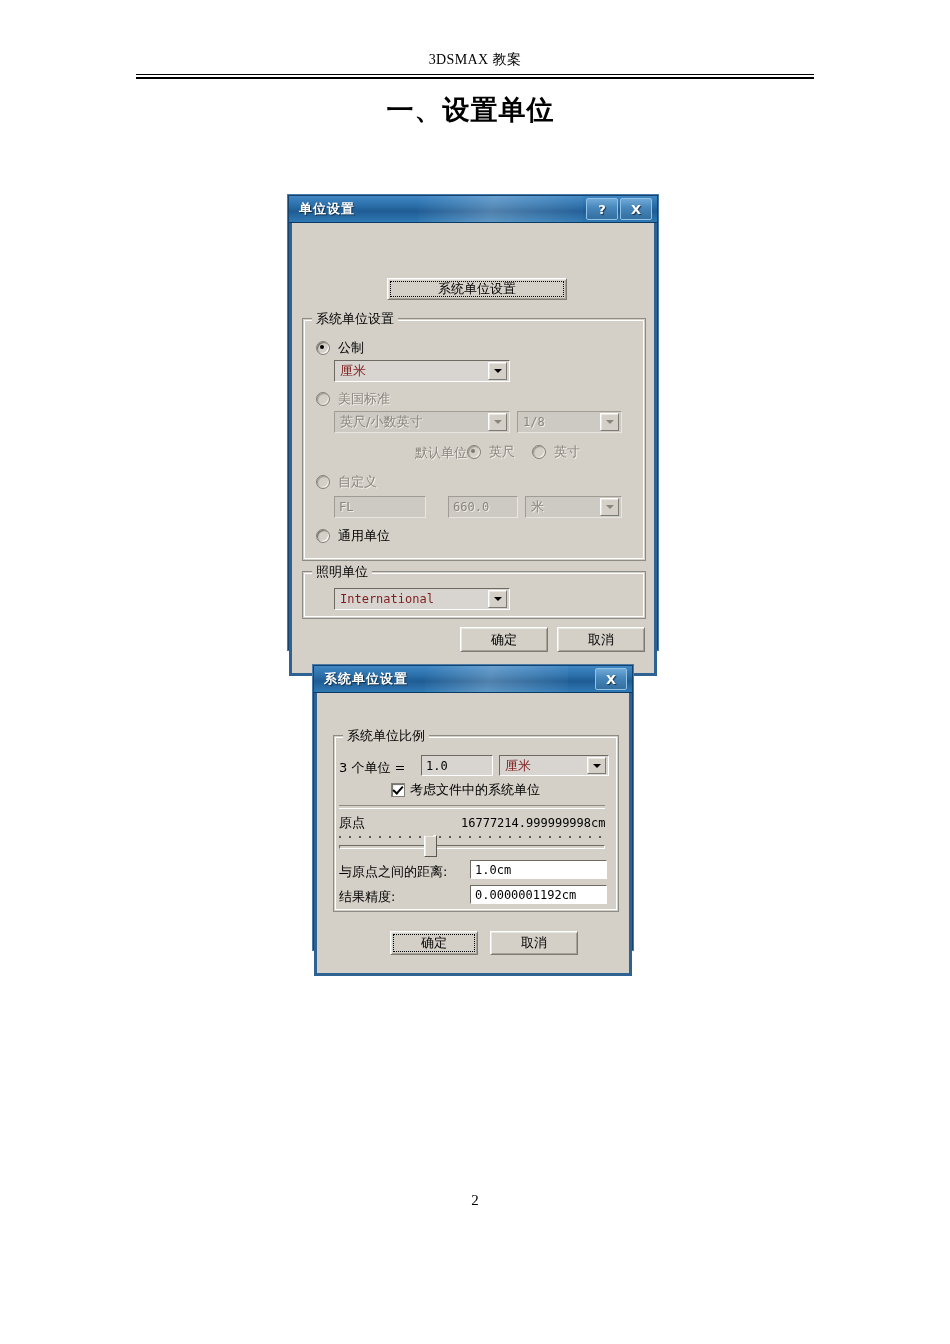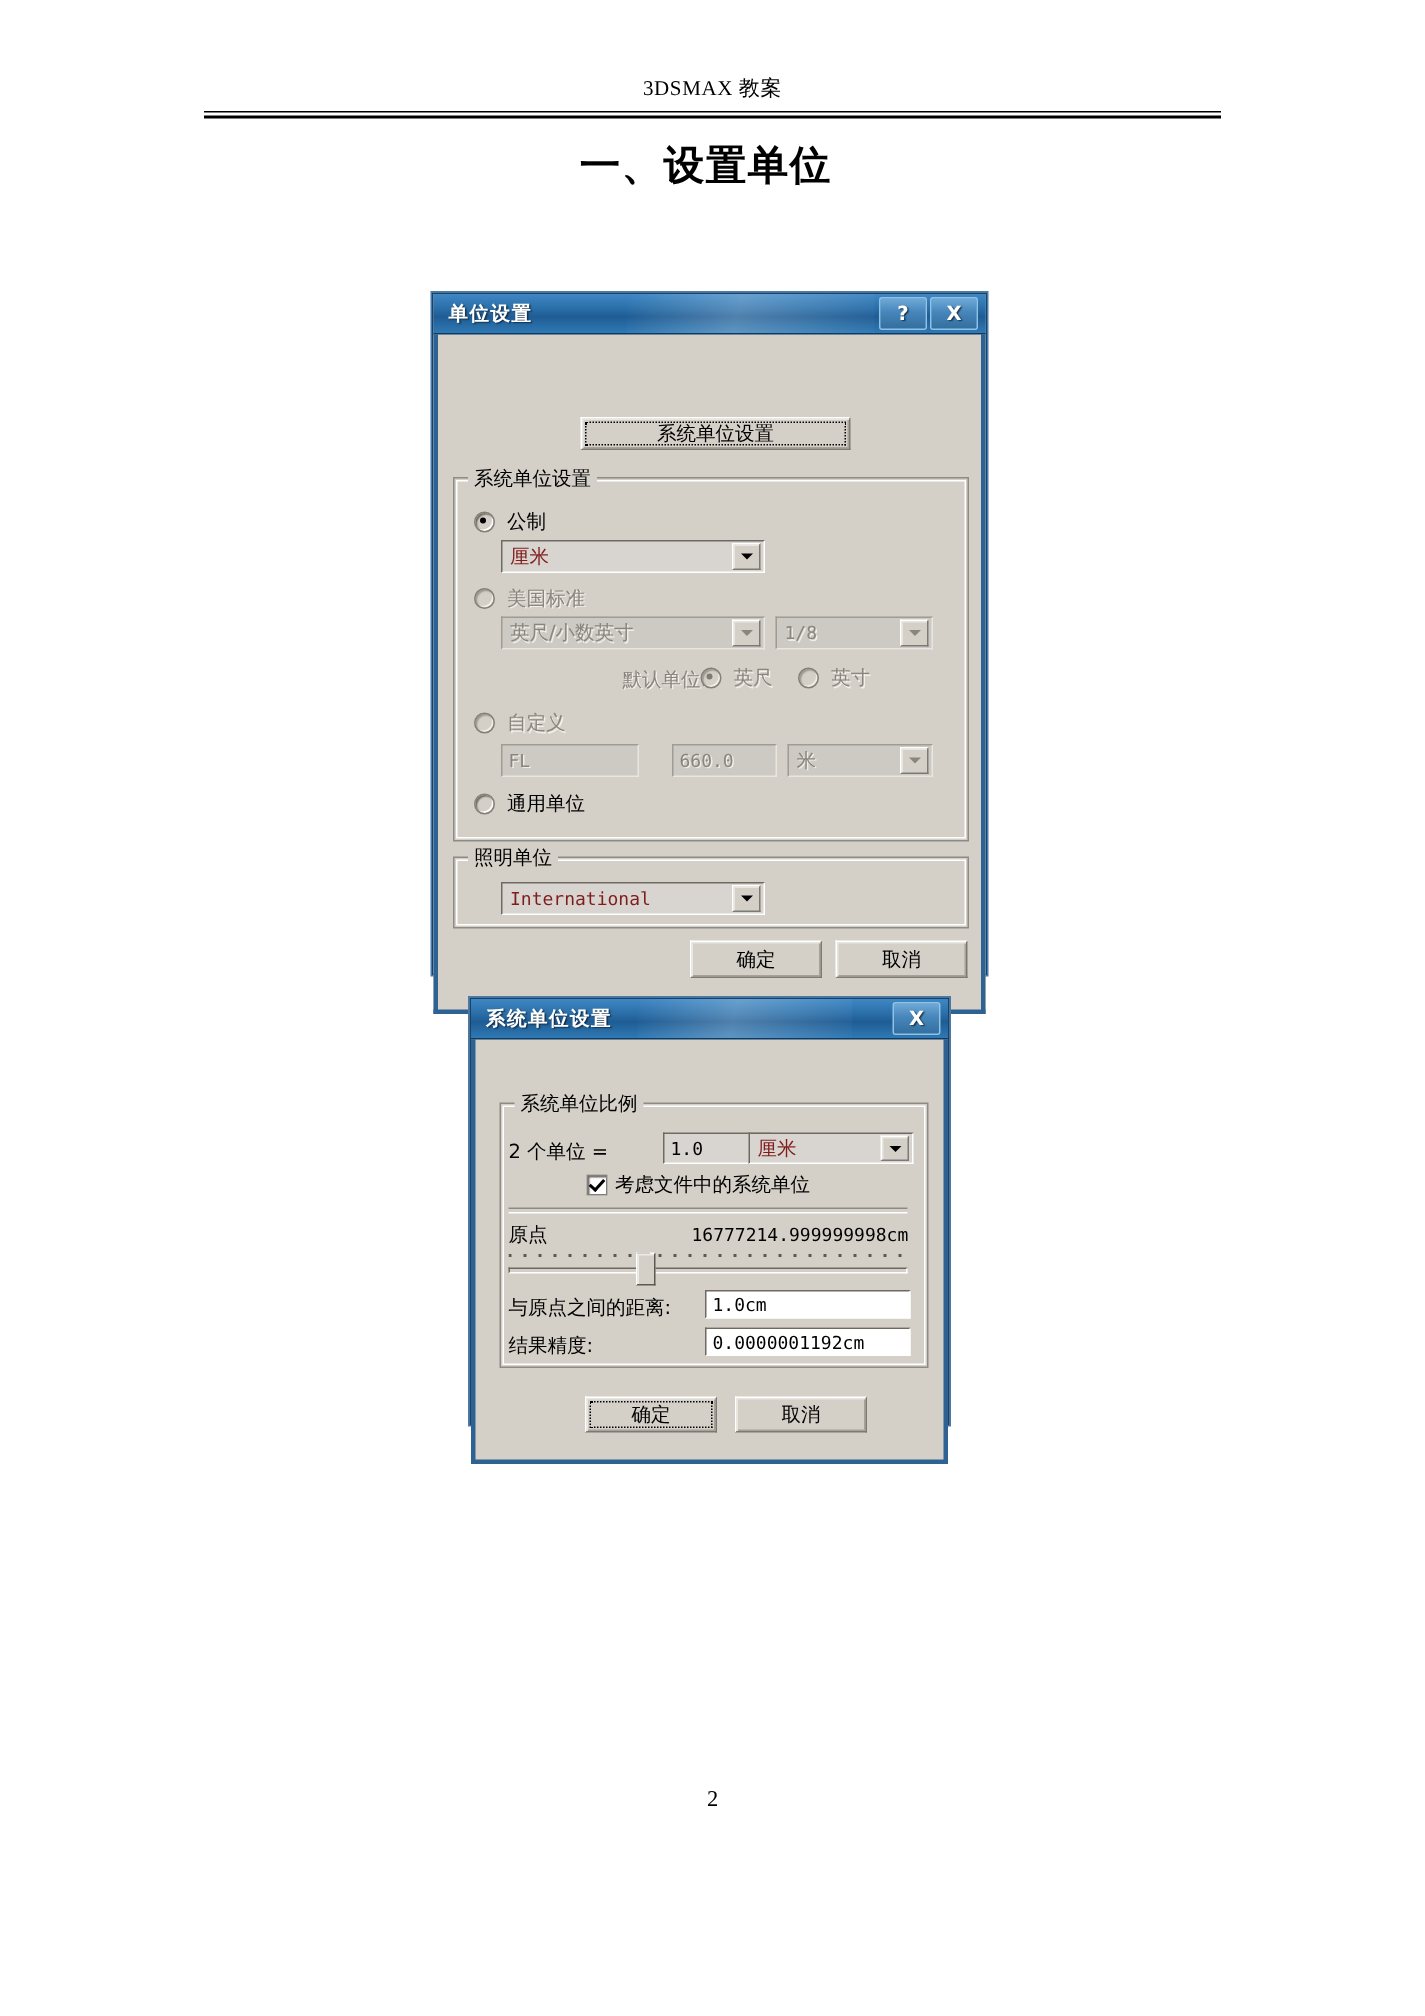--- a/index.html
+++ b/index.html
@@ -506,22 +506,22 @@
     </div>
   </div>
 
   <div class="dlg-frame">
   <div class="dlg-body">
 
     <div class="groupbox" style="left:16px; top:42px; width:286px; height:177px;">
       <span class="gb-label">系统单位比例</span>
     </div>
 
-    <div class="static" style="left:22px; top:66px;">2 个单位 =</div>
-    <div class="textfield spin" style="left:104px; top:62px; width:72px; height:21px;margin-left:21px;">1.0</div>
+    <div class="static" style="left:22px; top:66px;">3 个单位 =</div>
+    <div class="textfield spin" style="left:104px; top:62px; width:72px; height:21px;">1.0</div>
     <div class="combo" style="left:182px; top:62px; width:110px; height:21px;">
       <span class="combo-text cn">厘米</span>
       <span class="combo-arrow">
             <i class="arrow-glyph"></i>
           </span>
     </div>
 
     <div class="checkbox" style="left:74px; top:88px;">
       <span class="cb-box checked"></span>
       <span class="radio-label">考虑文件中的系统单位</span>

